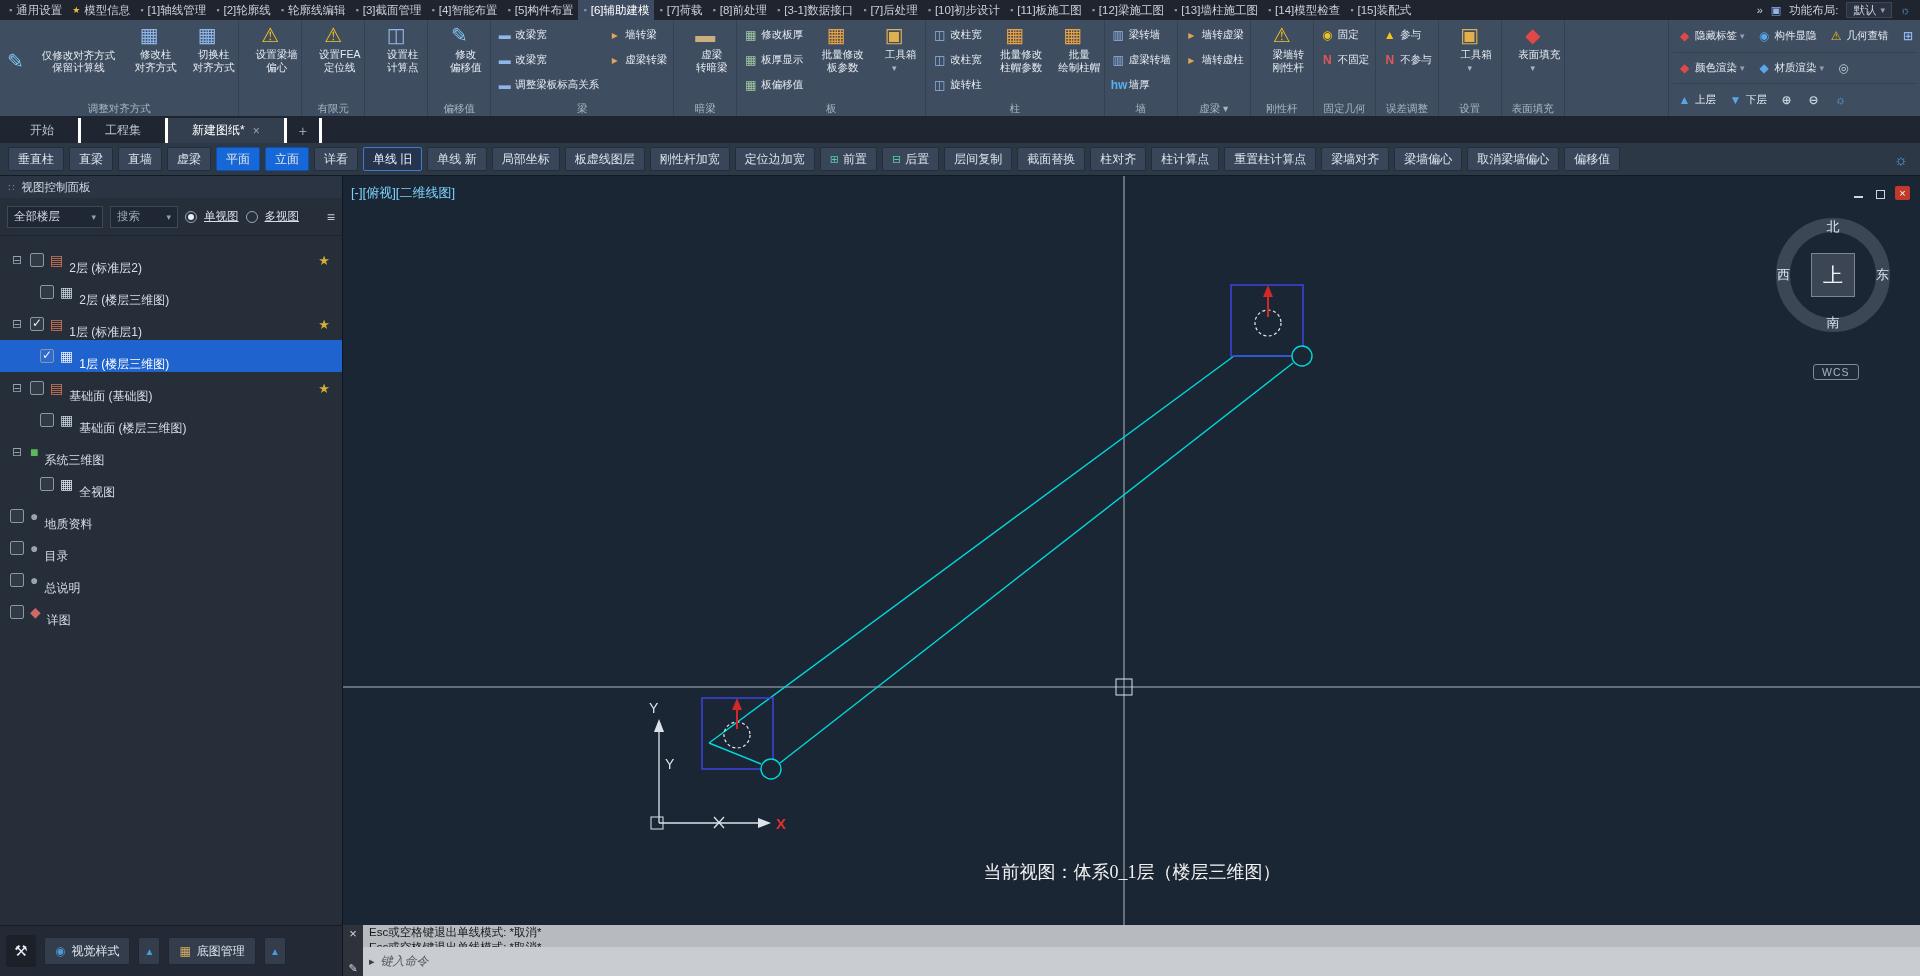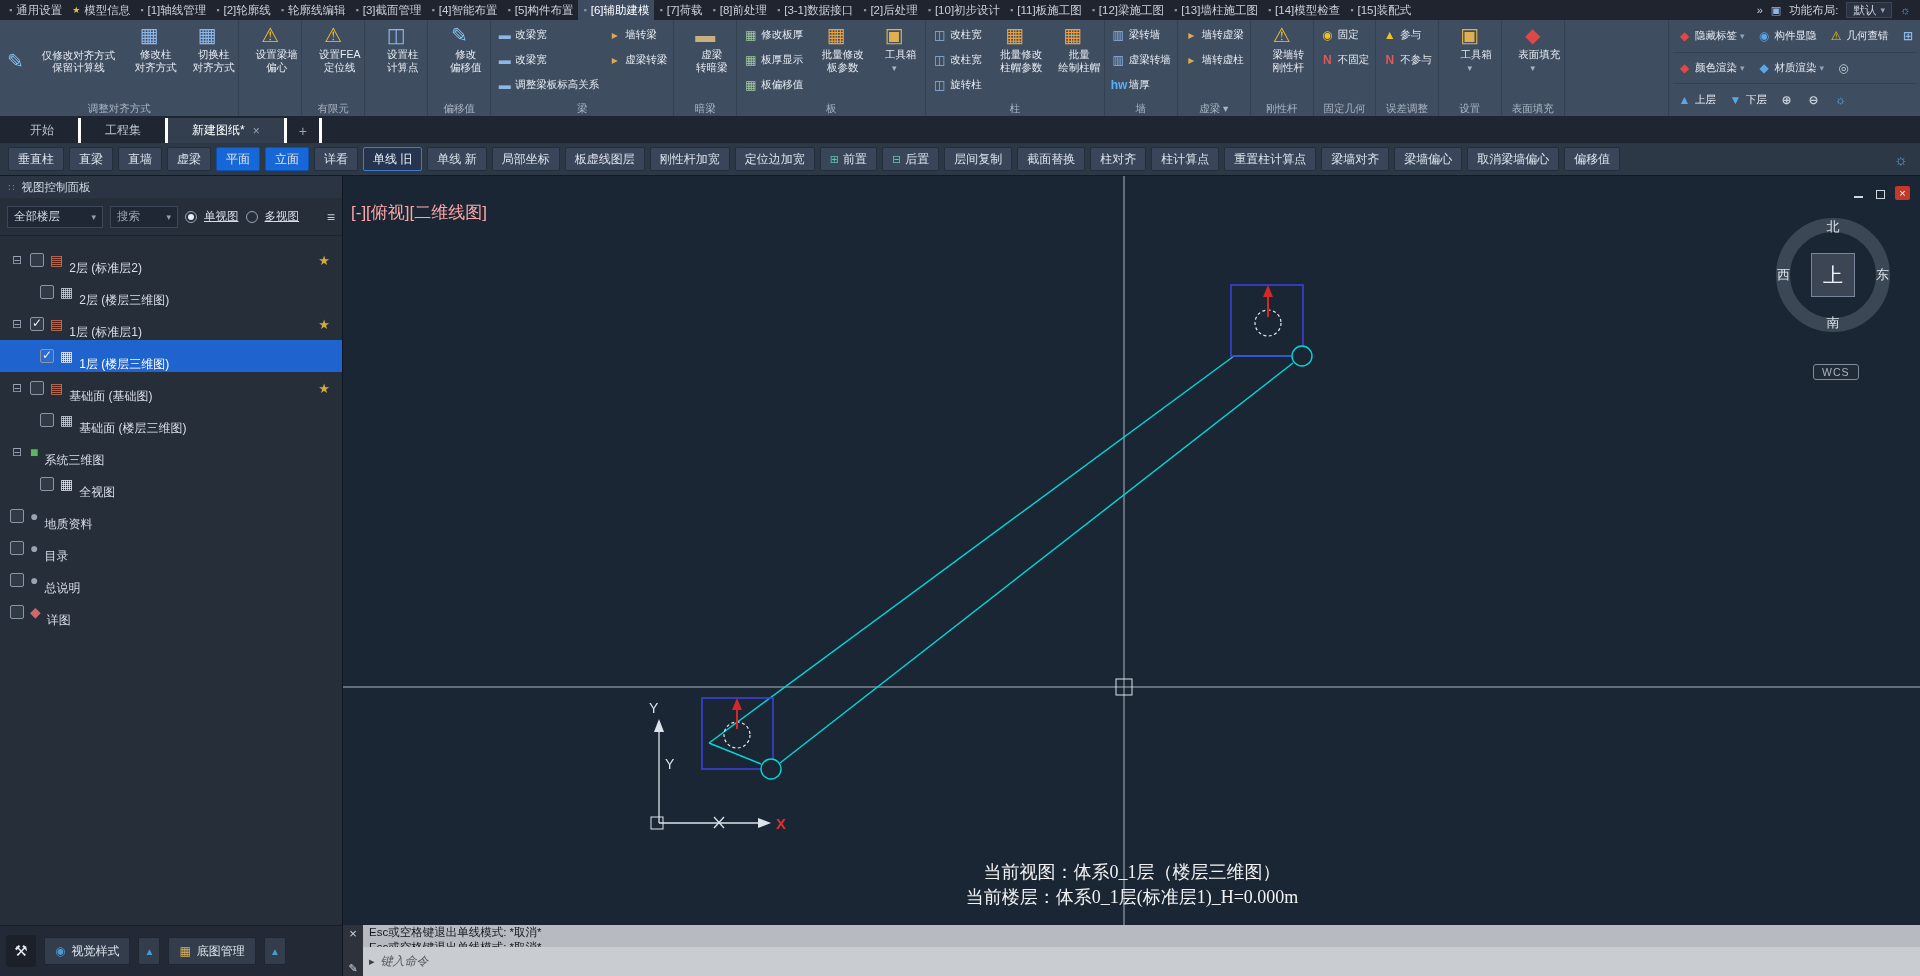--- a/index.html
+++ b/index.html
@@ -92,21 +92,21 @@
 .cyc{stroke:#00d9d9;stroke-width:1.4;fill:#1b2634;}
 .colrect{stroke:#3a43d8;stroke-width:1.6;fill:none;}
 .dashc{stroke:#e8ecf2;stroke-width:1.2;fill:none;stroke-dasharray:3 2.5;}
 .redl{stroke:#d22828;stroke-width:2;}
 .redf{fill:#d22828;}
 .axl{stroke:#dde3ea;stroke-width:1.3;}
 .axf{fill:#dde3ea;}
 .axr{stroke:#dde3ea;fill:none;}
 .axt{fill:#dde3ea;font-size:14px;}
 .axt.red{fill:#e03030;font-size:15px;font-weight:bold;}
-#vp-label{position:absolute;left:8px;top:25px;color:#fca5a5;font-size:17px;}
+#vp-label{position:absolute;left:8px;top:8px;color:#7dd3fc;font-size:13px;}
 #win-controls{position:absolute;right:10px;top:10px;display:flex;gap:7px;align-items:center;}
 .wc{width:15px;height:14px;display:flex;align-items:flex-end;justify-content:center;color:#cfd6e0;}
 .wc-min{display:block;width:9px;height:2px;background:#cfd6e0;margin-bottom:2px;}
 .wc-res{display:block;width:9px;height:9px;border:1px solid #cfd6e0;margin-bottom:1px;}
 .wc.close{background:#c0392b;border-radius:2px;color:#fff;align-items:center;font-size:11px;}
 #compass{position:absolute;left:1433px;top:42px;width:114px;height:114px;}
 .ring{position:absolute;left:0;top:0;width:114px;height:114px;border-radius:50%;border:14px solid rgba(88,98,114,0.55);}
 .cd{position:absolute;color:#dde3ec;font-size:13px;}
 .cd.n{top:0;left:50%;transform:translateX(-50%);}
 .cd.s{bottom:0;left:50%;transform:translateX(-50%);}
@@ -177,21 +177,21 @@
       <div class="menu-item">
         <span class="mi-ico" style="color: rgb(138, 152, 172);">▪</span>
         <span>[8]前处理</span>
       </div>
       <div class="menu-item">
         <span class="mi-ico" style="color: rgb(138, 152, 172);">▪</span>
         <span>[3-1]数据接口</span>
       </div>
       <div class="menu-item">
         <span class="mi-ico" style="color: rgb(138, 152, 172);">▪</span>
-        <span>[2]后处理</span>
+        <span>[7]后处理</span>
       </div>
       <div class="menu-item">
         <span class="mi-ico" style="color: rgb(138, 152, 172);">▪</span>
         <span>[10]初步设计</span>
       </div>
       <div class="menu-item">
         <span class="mi-ico" style="color: rgb(138, 152, 172);">▪</span>
         <span>[11]板施工图</span>
       </div>
       <div class="menu-item">
@@ -829,21 +829,20 @@
     <span class="cd s">南</span>
     <span class="cd w">西</span>
     <span class="cd e">东</span>
     <div class="ccenter">
         <span>上</span>
       </div>
   </div>
   <div id="wcs-badge">WCS</div>
 
   <div id="status1">当前视图：体系0_1层（楼层三维图）</div>
-  <div id="status2">当前楼层：体系0_1层(标准层1)_H=0.000m</div>
 </div>
 
 <div id="cmdbar">
   <div id="cmd-rail">
     <span class="rail-x">×</span>
     <span class="rail-pen">✎</span>
   </div>
   <div id="cmd-main">
     <div id="cmd-history">
         <div class="cmd-line">Esc或空格键退出单线模式: *取消*</div>

